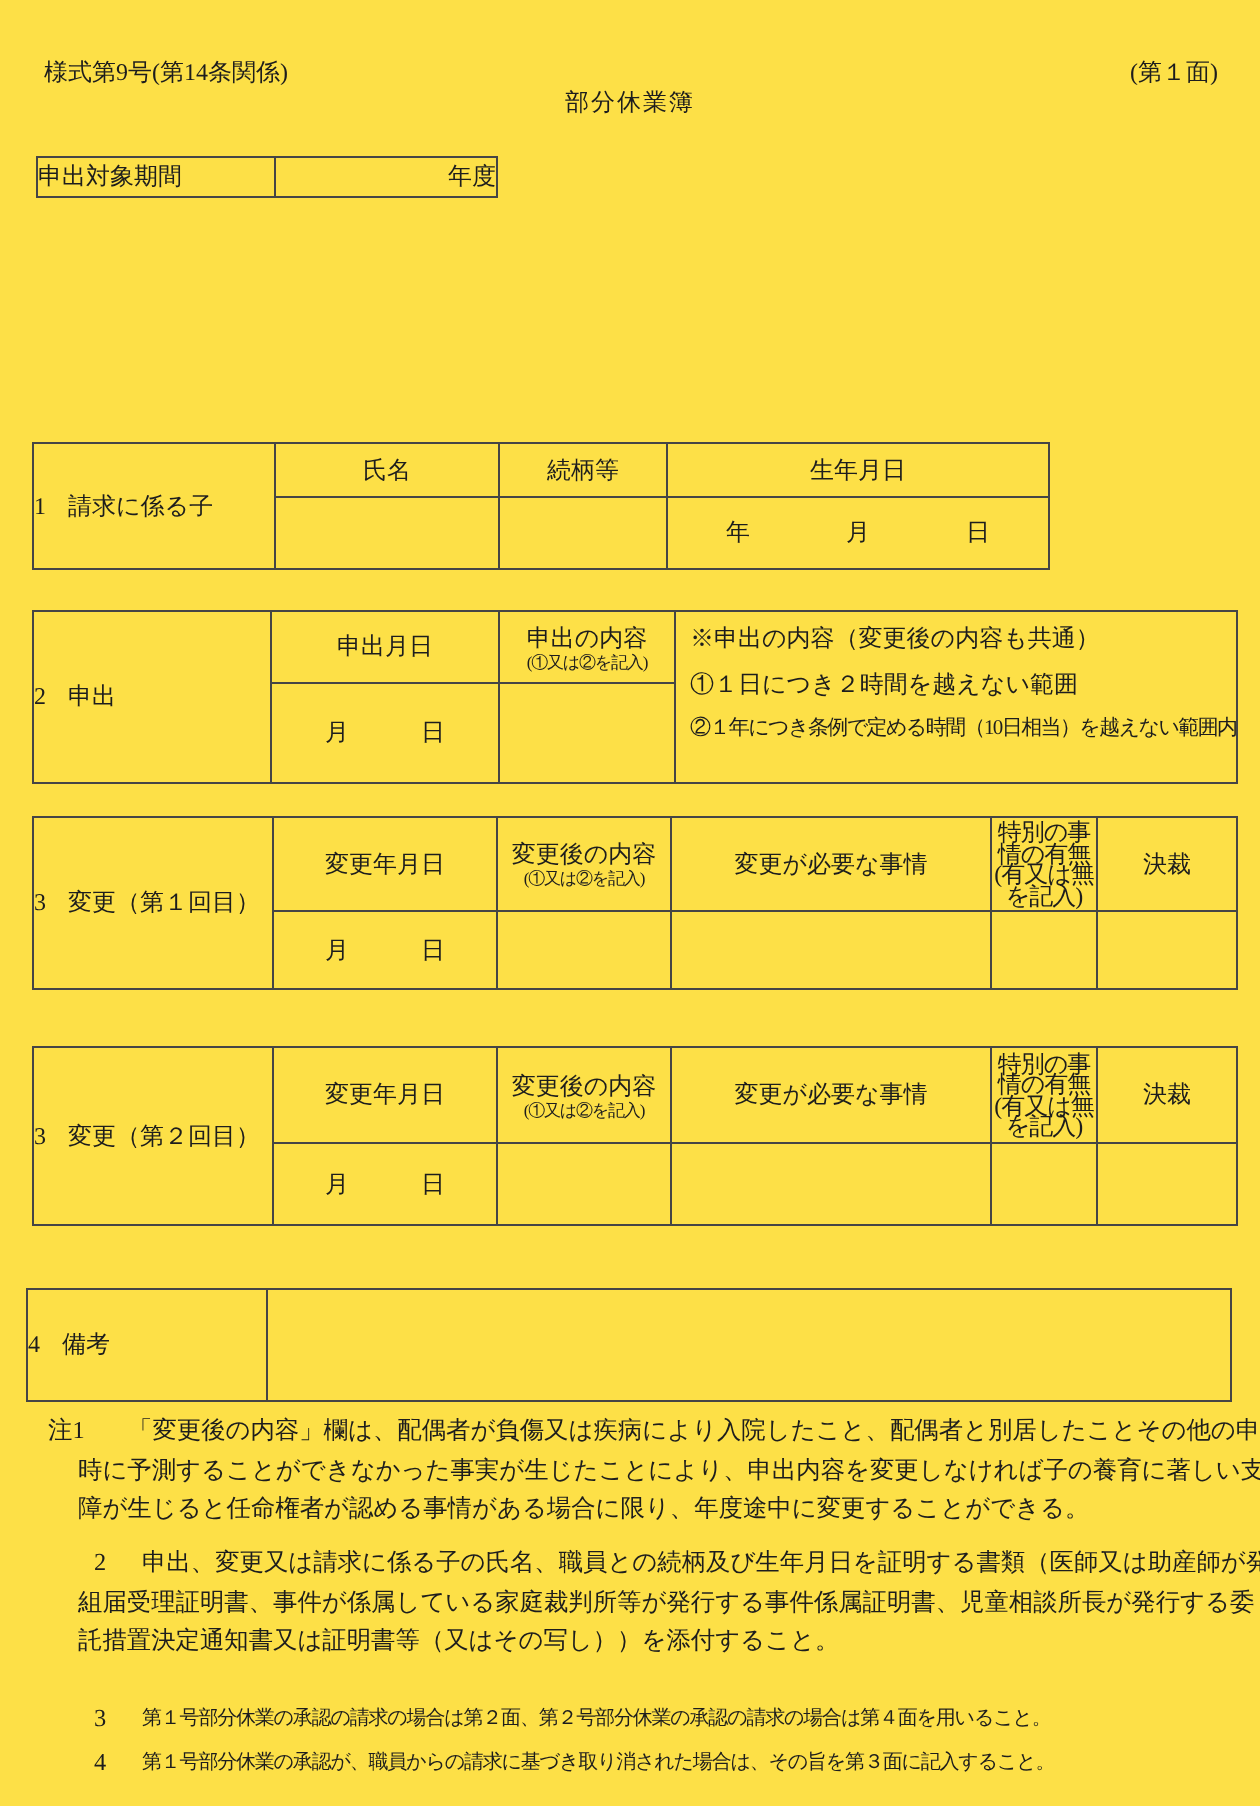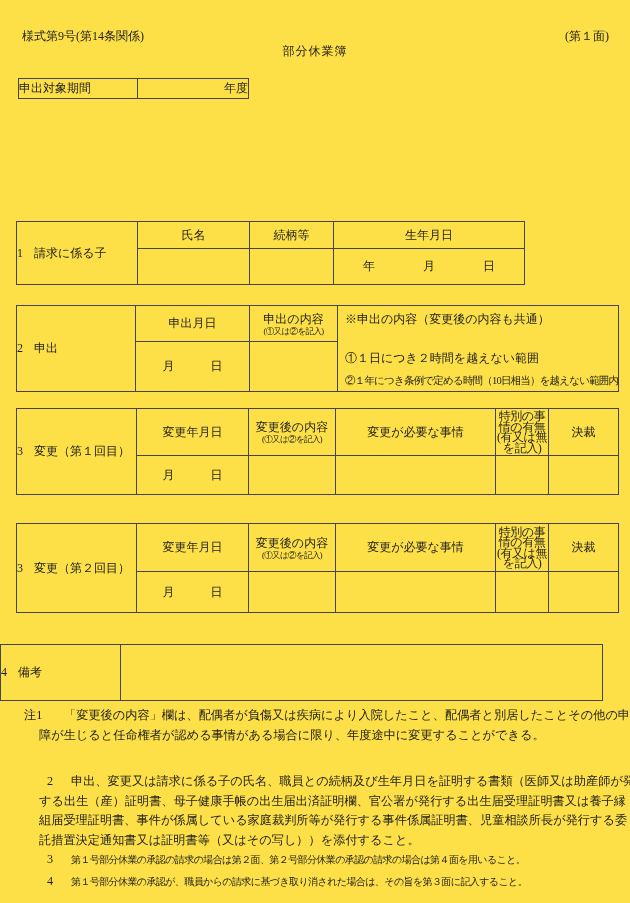--- a/index.html
+++ b/index.html
@@ -20,21 +20,21 @@
   .lbl{padding-left:7px;}
   .lbl .no{display:inline-block;margin-right:11px;}
   .tl{vertical-align:top !important;text-align:left;padding:3px 0 0 6px;}
   .vr{text-align:right;padding-right:9px;}
   .sub{display:block;font-size:8.5px;letter-spacing:-0.6px;line-height:10px;white-space:nowrap;}
   .main12{display:block;line-height:14px;}
   .special{font-size:9px;line-height:10.5px;letter-spacing:-0.5px;}
   .special div{white-space:nowrap;}
   .noticecell{vertical-align:top !important;padding-left:7px !important;}
   .n-l1{margin-top:6px;line-height:14px;white-space:nowrap;}
-  .n-l2{margin-top:25px;line-height:14px;white-space:nowrap;}
+  .n-l2{margin-top:9px;line-height:14px;white-space:nowrap;}
   .n-l3{margin-top:10px;line-height:12px;font-size:10.5px;letter-spacing:-0.8px;white-space:nowrap;}
 
   .notes{position:absolute;left:24px;top:704px;width:594px;font-size:12.2px;}
   .note{position:absolute;left:0;right:0;padding-left:15px;line-height:19.5px;}
   .note .mk{position:absolute;top:0;}
   .note .ln{white-space:nowrap;}
   .mk-first{left:0;text-align:center;}
   .mk-rest{left:23px;}
   .ind1{text-indent:25px;}
   .ind2{text-indent:32px;}
@@ -186,45 +186,45 @@
     <tr style="height:41px;">
       <td class="ctr">月　　　日</td>
       <td></td>
       <td></td>
       <td></td>
       <td></td>
     </tr>
   </tbody>
     </table>
 
-  <table class="tbl" style="left:0;top:644px;width:602px;">
+  <table class="tbl" style="left:13px;top:644px;width:602px;">
     <colgroup>
         <col style="width:120px">
         <col style="width:482px">
       </colgroup>
     <tbody>
         <tr style="height:56px;">
       <td class="lbl">
         <span class="no">4</span><span>備考</span>
       </td>
       <td></td>
     </tr>
   </tbody>
     </table>
 
   <div class="notes">
     <div class="note" style="top:2px;">
       <span class="mk mk-first">注1</span>
       <div class="ln ind1">「変更後の内容」欄は、配偶者が負傷又は疾病により入院したこと、配偶者と別居したことその他の申出</div>
+      <div class="ln">時に予測することができなかった事実が生じたことにより、申出内容を変更しなければ子の養育に著しい支</div>
       <div class="ln">障が生じると任命権者が認める事情がある場合に限り、年度途中に変更することができる。</div>
     </div>
     <div class="note" style="top:68px;">
       <span class="mk mk-rest">2</span>
       <div class="ln ind2">申出、変更又は請求に係る子の氏名、職員との続柄及び生年月日を証明する書類（医師又は助産師が発行</div>
-      <div class="ln">する出生（産）証明書、母子健康手帳の出生届出済証明欄、官公署が発行する出生届受理証明書又は養子縁</div>
       <div class="ln">組届受理証明書、事件が係属している家庭裁判所等が発行する事件係属証明書、児童相談所長が発行する委</div>
       <div class="ln">託措置決定通知書又は証明書等（又はその写し））を添付すること。</div>
     </div>
     <div class="note tight" style="top:146px;">
       <span class="mk mk-rest">3</span>
       <div class="ln ind2">第１号部分休業の承認の請求の場合は第２面、第２号部分休業の承認の請求の場合は第４面を用いること。</div>
     </div>
     <div class="note tight" style="top:168px;">
       <span class="mk mk-rest">4</span>
       <div class="ln ind2">第１号部分休業の承認が、職員からの請求に基づき取り消された場合は、その旨を第３面に記入すること。</div>

